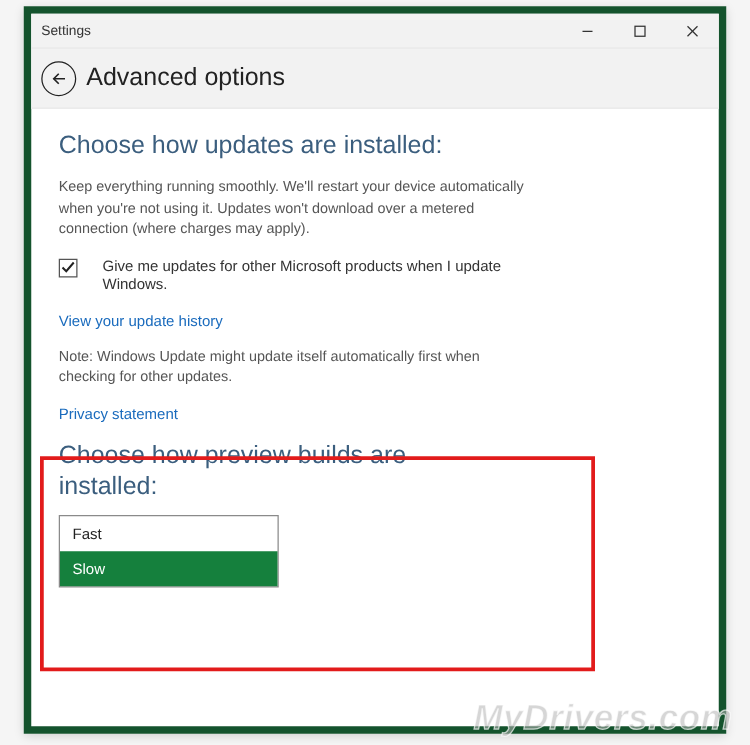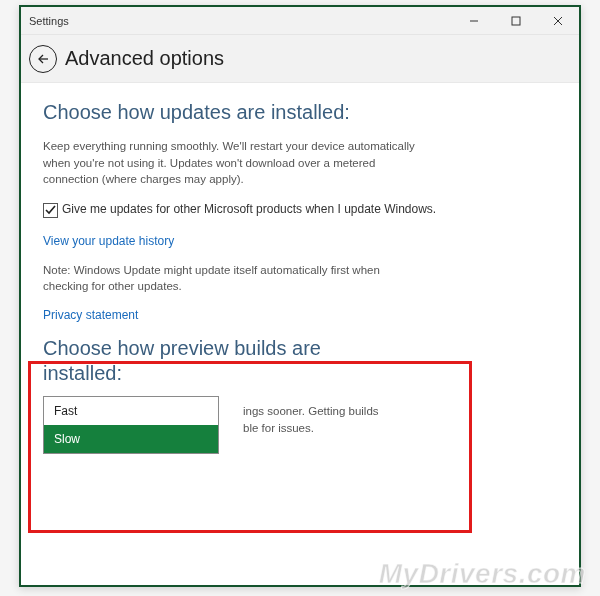--- a/index.html
+++ b/index.html
@@ -3,21 +3,21 @@
 <meta charset="utf-8">
 <style>
   * { box-sizing: border-box; margin: 0; padding: 0; font-family: "Segoe UI", Arial, sans-serif; }
   body { background: #f5f5f5; width: 600px; height: 596px; position: relative; overflow: hidden; }
 
   .window {
     position: absolute;
     left: 19px; top: 5px;
     width: 562px; height: 582px;
     background: #fff;
-    border: 2px solid #14532d;
+    border: 6px solid #14532d;
     box-shadow: 0 2px 8px rgba(0,0,0,0.15);
   }
   .titlebar {
     height: 28px;
     background: #f2f2f2;
     display: flex;
     align-items: center;
     border-bottom: 1px solid #e5e5e5;
     font-size: 11px;
     color: #333;
@@ -68,21 +68,21 @@
     margin-bottom: 16px;
   }
   .dropdown .chev { font-size: 10px; }
 
   .para {
     font-size: 11.5px; line-height: 1.45; color: #555;
     max-width: 380px;
     margin-bottom: 14px;
   }
   .check-row {
-    display: flex; align-items: flex-start; gap: 4px;
+    display: flex; align-items: flex-start; gap: 20px;
     font-size: 12px; color: #333;
     max-width: 400px;
     margin-bottom: 16px;
   }
   .checkbox {
     width: 15px; height: 15px;
     border: 1px solid #555;
     display: flex; align-items: center; justify-content: center;
     flex-shrink: 0;
     margin-top: 1px;
@@ -191,24 +191,20 @@
 
     <a class="link">View your update history</a>
 
     <p class="note">Note: Windows Update might update itself automatically first when checking for other updates.</p>
 
     <a class="link">Privacy statement</a>
 
     <div class="preview-block">
       <h2 class="section">Choose how preview builds are installed:</h2>
 
-      <div class="partial-text">
-        <span>ings sooner. Getting builds</span><br>
-        <span>ble for issues.</span>
-      </div>
 
       <div class="open-dropdown">
         <div class="opt fast">Fast</div>
         <div class="opt slow">Slow</div>
       </div>
     </div>
   </div>
 
   <div class="highlight"></div>
 </div>

